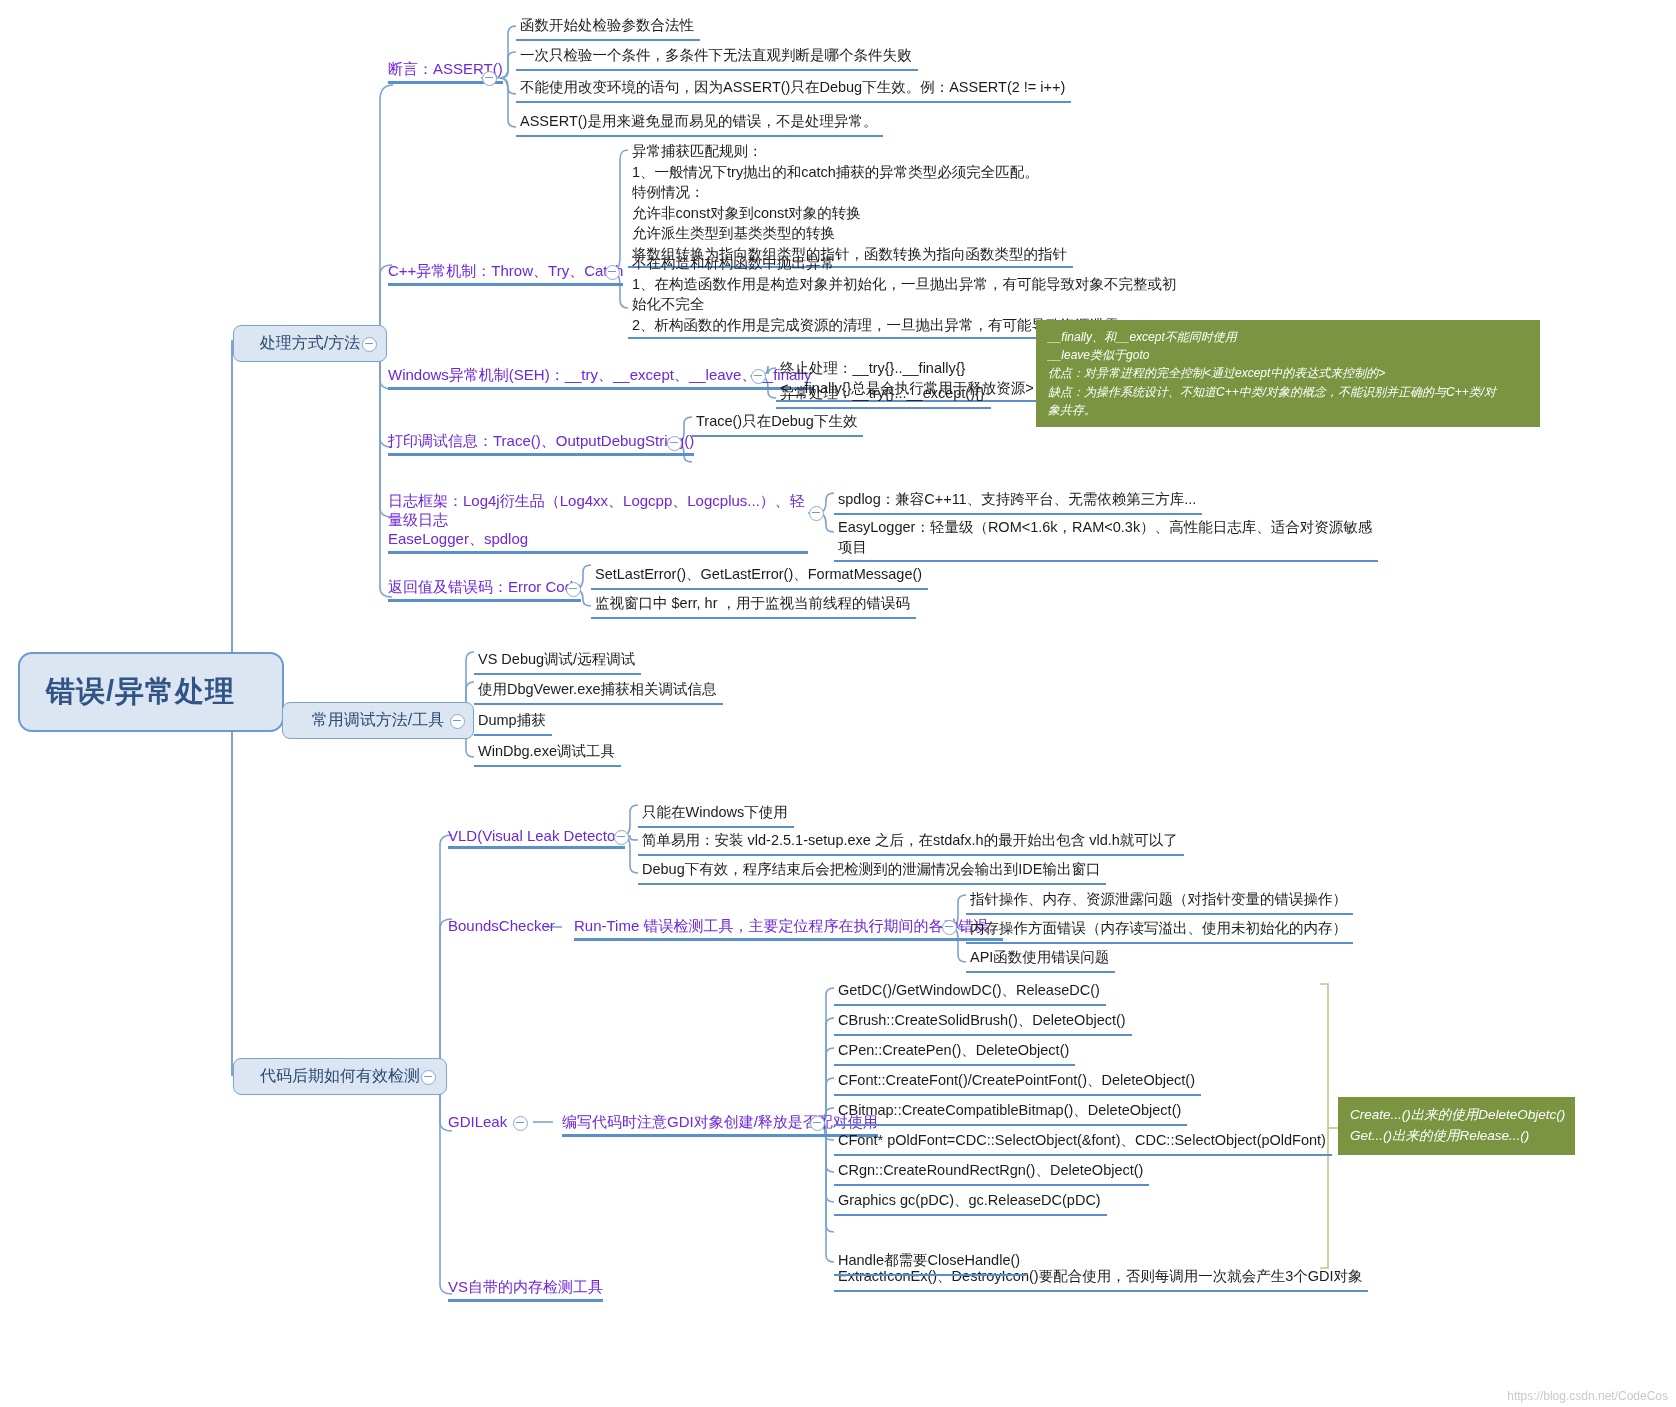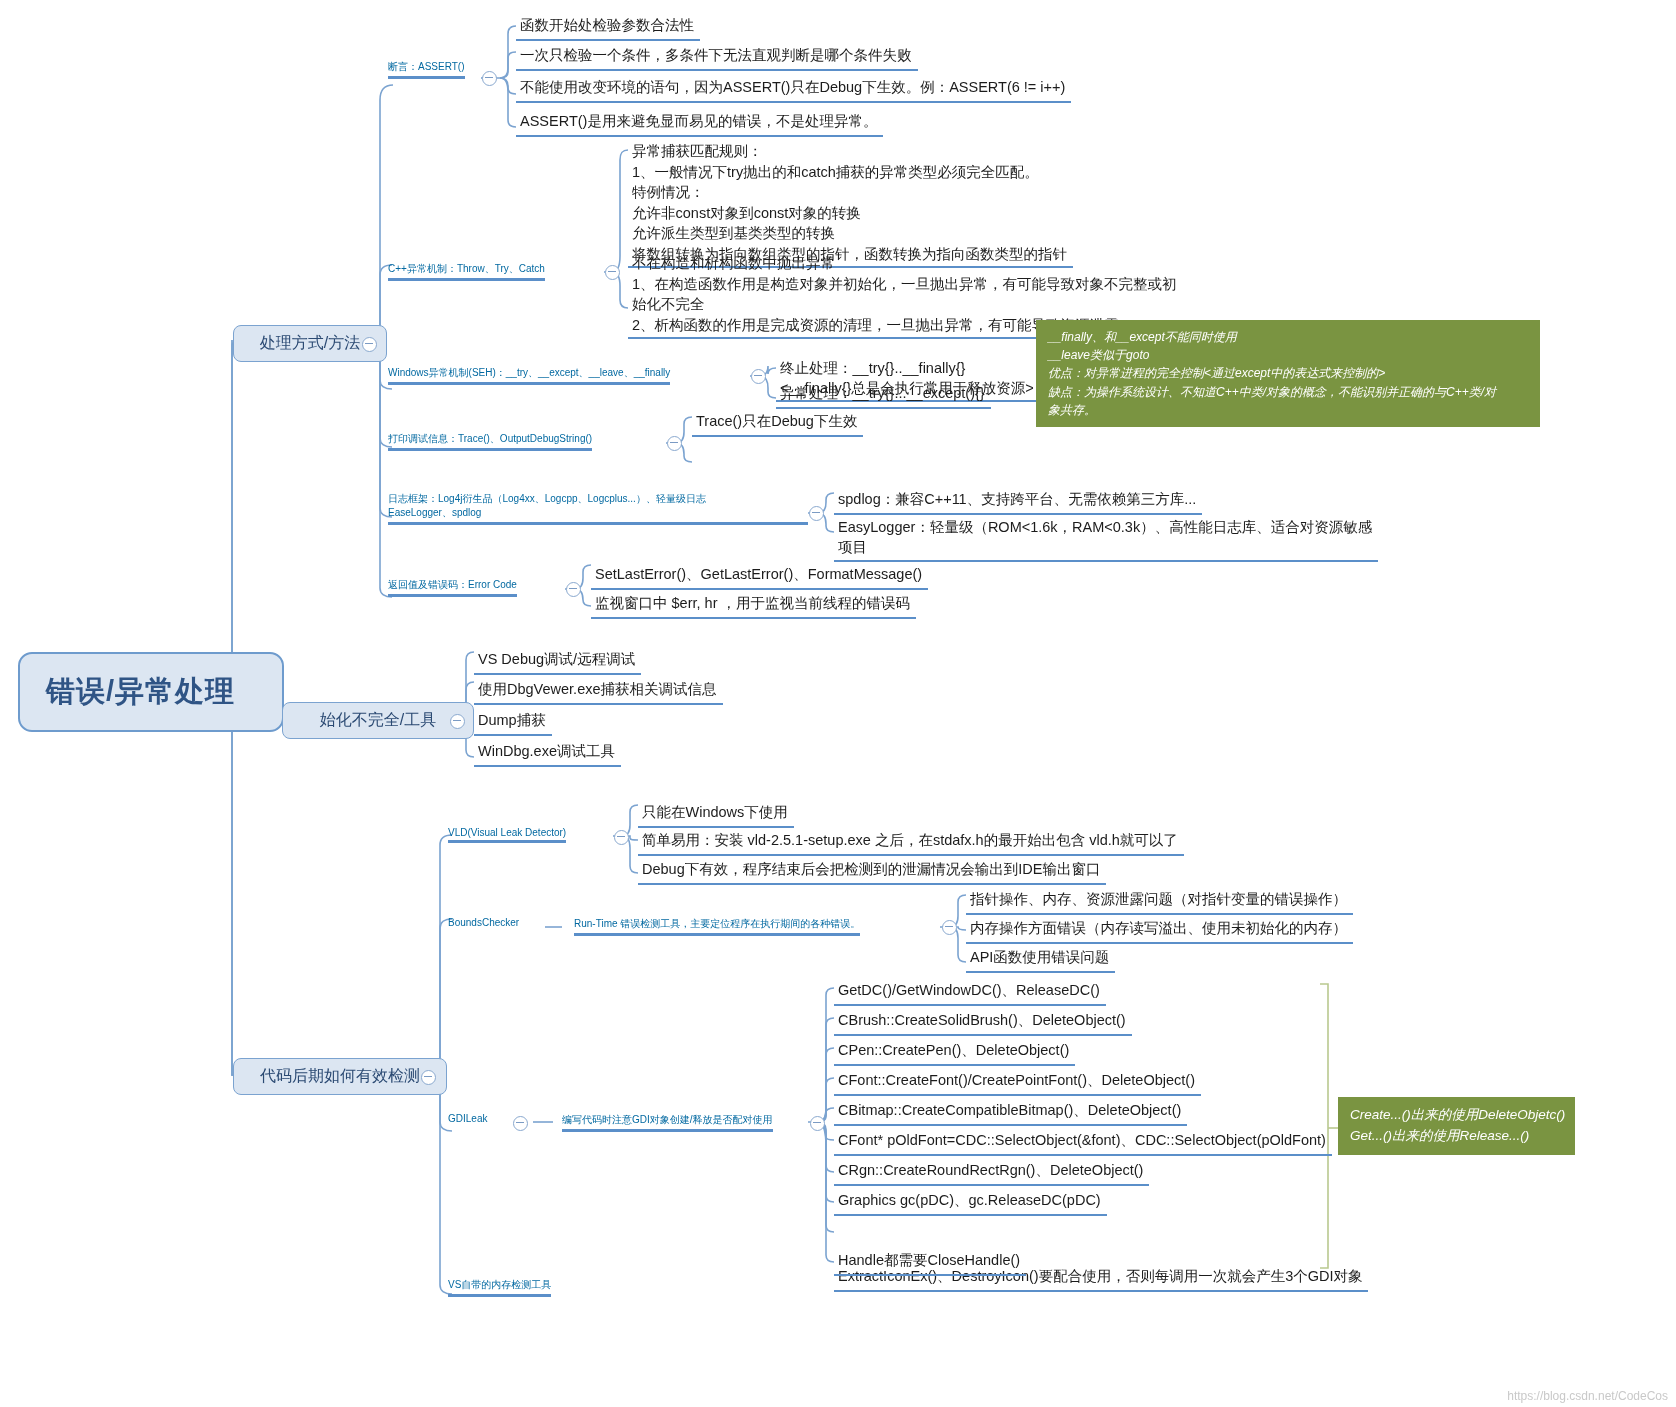--- a/index.html
+++ b/index.html
@@ -6,21 +6,21 @@
   body{font-family:"Liberation Sans","DejaVu Sans",sans-serif;}
   #canvas{position:relative;width:1676px;height:1407px;overflow:hidden;background:#fff;}
   svg.links{position:absolute;left:0;top:0;width:1676px;height:1407px;pointer-events:none;}
 
   
   .leaf{position:absolute;font-size:14.5px;line-height:1.5;color:#1c1c1c;
         padding:1px 6px 2px 4px;border-bottom:2.5px solid #5b8fc9;white-space:pre;}
   .leaf.multi{white-space:pre-wrap;}
 
   
-  .branch{position:absolute;font-size:10px;color:#0369a1;white-space:pre;}
+  .branch{position:absolute;font-size:15px;color:#6d28d9;white-space:pre;}
   .branch.bar{border-bottom:3px solid #5b8fc9;padding-bottom:2px;}
   .branch.wrapbar{white-space:pre-wrap;border-bottom:3px solid #5b8fc9;padding-bottom:2px;}
 
   
   .topic{position:absolute;background:#dce6f2;border:1.6px solid #7ba3d0;border-radius:8px;
          color:#2b4a73;font-size:16px;padding:7px 14px;white-space:pre;text-align:center;}
 
   
   .root{position:absolute;background:#dce6f2;border:2.6px solid #6e9bcd;border-radius:14px;
         color:#2f5485;font-weight:bold;font-size:29px;padding:18px 26px;white-space:pre;
@@ -130,32 +130,32 @@
       <path d="M1320,984 L1328,984 L1328,1268 L1320,1268"></path>
       <path d="M1328,1128 L1338,1128"></path>
     </g>
   </svg>
 
   <div class="root" style="left:18px;top:652px;width:210px;">错误/异常处理</div>
 
   <div class="topic" style="left:233px;top:325px;width:124px;">处理方式/方法</div>
   <span class="toggle" style="left:362px;top:337px;"></span>
 
-  <div class="topic" style="left:282px;top:702px;width:162px;">始化不完全/工具</div>
+  <div class="topic" style="left:282px;top:702px;width:162px;">常用调试方法/工具</div>
   <span class="toggle" style="left:450px;top:714px;"></span>
 
   <div class="topic" style="left:233px;top:1058px;width:184px;">代码后期如何有效检测</div>
   <span class="toggle" style="left:421px;top:1070px;"></span>
 
   <div class="branch bar" style="left:388px;top:60px;">断言：ASSERT()</div>
   <span class="toggle" style="left:482px;top:71px;"></span>
 
   <div class="leaf" style="left:516px;top:14px;">函数开始处检验参数合法性</div>
   <div class="leaf" style="left:516px;top:44px;">一次只检验一个条件，多条件下无法直观判断是哪个条件失败</div>
-  <div class="leaf" style="left:516px;top:76px;">不能使用改变环境的语句，因为ASSERT()只在Debug下生效。例：ASSERT(6 != i++)</div>
+  <div class="leaf" style="left:516px;top:76px;">不能使用改变环境的语句，因为ASSERT()只在Debug下生效。例：ASSERT(2 != i++)</div>
   <div class="leaf" style="left:516px;top:110px;">ASSERT()是用来避免显而易见的错误，不是处理异常。</div>
 
   <div class="branch bar" style="left:388px;top:262px;">C++异常机制：Throw、Try、Catch</div>
   <span class="toggle" style="left:605px;top:265px;"></span>
 
   <div class="leaf multi" style="left:628px;top:140px;line-height:1.42;">异常捕获匹配规则：
 1、一般情况下try抛出的和catch捕获的异常类型必须完全匹配。
 特例情况：
 允许非const对象到const对象的转换
 允许派生类型到基类类型的转换

